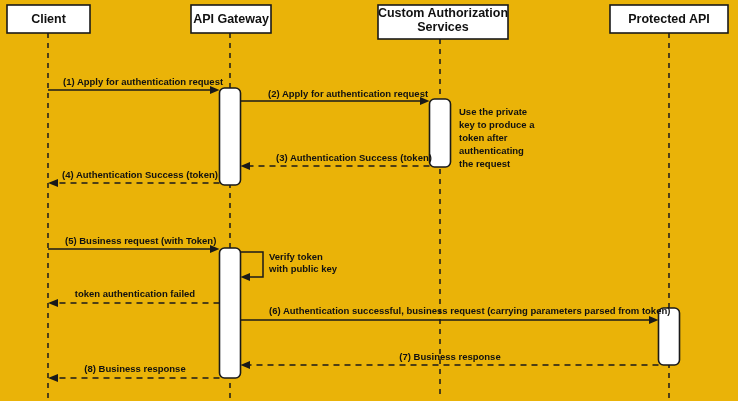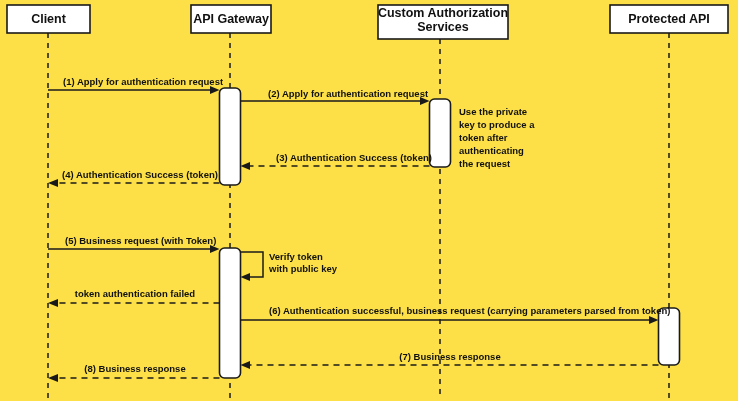--- a/index.html
+++ b/index.html
@@ -4,21 +4,21 @@
 <style>
   html, body {
     margin: 0;
     padding: 0;
     background: #ffffff;
   }
   #diagram-root {
     position: relative;
     width: 738px;
     height: 401px;
-    background: #fde047;
+    background: #eab308;
     font-family: "Liberation Sans", sans-serif;
     overflow: hidden;
   }
   svg#seq-svg {
     position: absolute;
     left: 0;
     top: 0;
     width: 738px;
     height: 401px;
     display: block;

